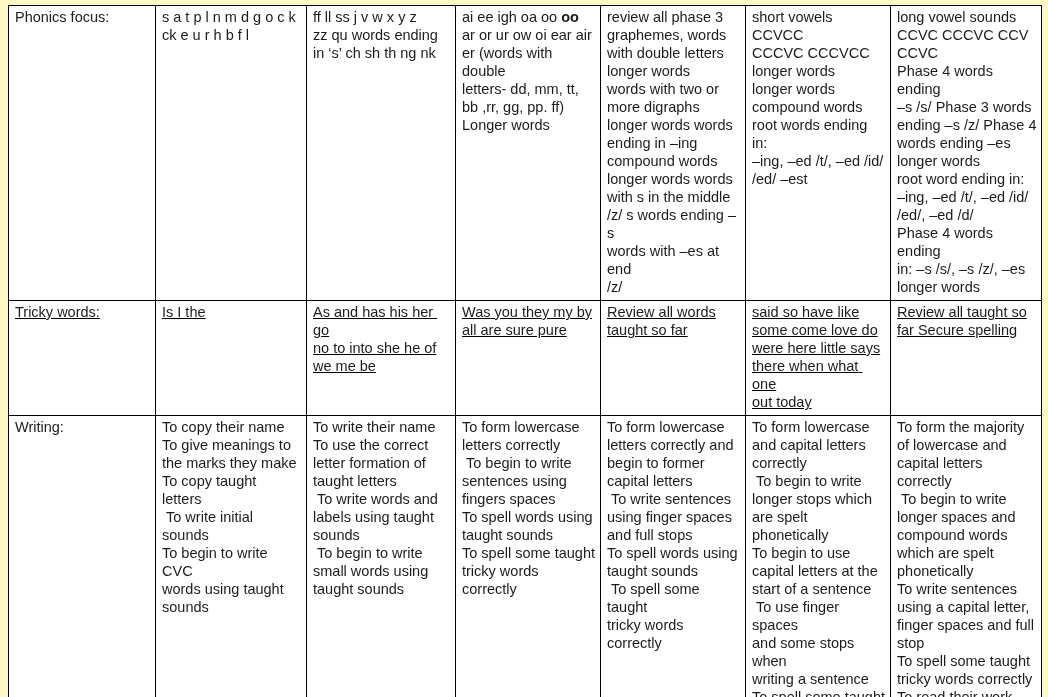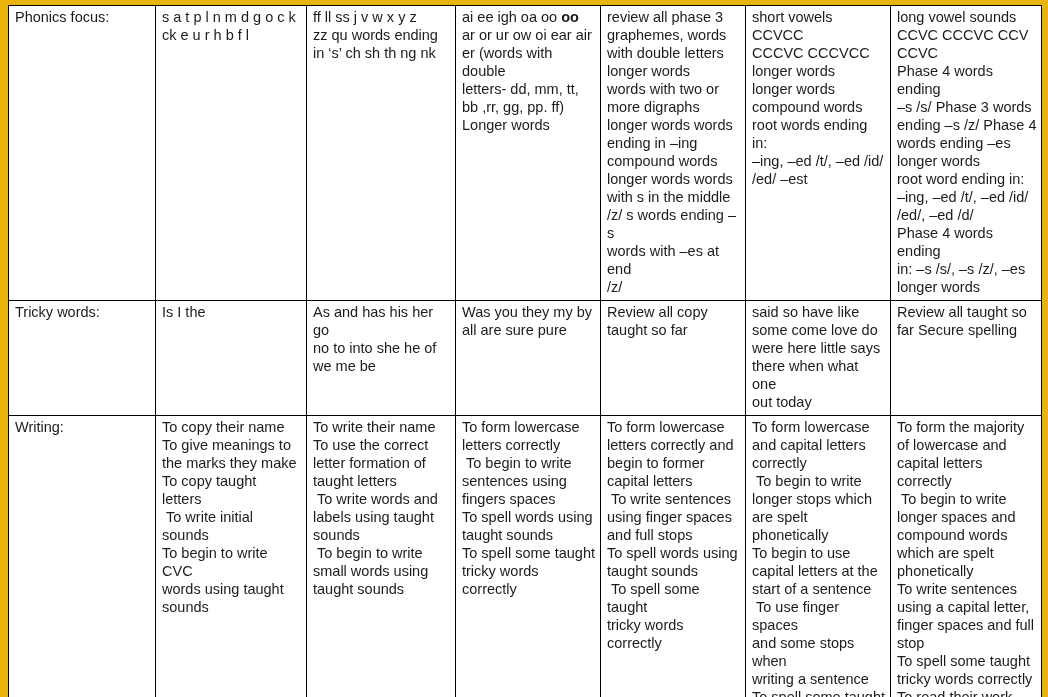--- a/index.html
+++ b/index.html
@@ -5,21 +5,21 @@
   html, body {
     margin: 0;
     padding: 0;
     background: #ffffff;
     font-family: "Liberation Sans", "DejaVu Sans", sans-serif;
   }
   .page {
     position: relative;
     width: 1048px;
     height: 697px;
-    background: #eab308;
+    background: #fef9c3;
     box-sizing: border-box;
   }
   table.curriculum {
     position: absolute;
     left: 8px;
     top: 5px;
     width: 1033px;
     border-collapse: collapse;
     table-layout: fixed;
     background: #ffffff;
@@ -28,21 +28,21 @@
     border: 1.5px solid #000000;
     vertical-align: top;
     padding: 2px 4px 4px 6px;
     color: #1c1c1c;
     font-size: 14.5px;
     line-height: 18px;
     overflow: hidden;
     box-sizing: border-box;
   }
   tr.row-phonics { height: 253px; }
-  tr.row-tricky  { height: 89px; }
+  tr.row-tricky  { height: 89px; text-decoration: underline; }
   tr.row-writing { height: 343px; }
   .cell-line { white-space: pre-wrap; }
   .cell-line b { font-weight: bold; }
   .row-label-text { white-space: pre-wrap; }
 </style>
 </head>
 <body>
 
 <div class="page">
   <table class="curriculum">
@@ -130,21 +130,21 @@
           <td>
             <div class="cell-line">As and has his her go</div>
             <div class="cell-line">no to into she he of</div>
             <div class="cell-line">we me be</div>
           </td>
           <td>
             <div class="cell-line">Was you they my by</div>
             <div class="cell-line">all are sure pure</div>
           </td>
           <td>
-            <div class="cell-line">Review all copy</div>
+            <div class="cell-line">Review all words</div>
             <div class="cell-line">taught so far</div>
           </td>
           <td>
             <div class="cell-line">said so have like</div>
             <div class="cell-line">some come love do</div>
             <div class="cell-line">were here little says</div>
             <div class="cell-line">there when what one</div>
             <div class="cell-line">out today</div>
           </td>
           <td>

